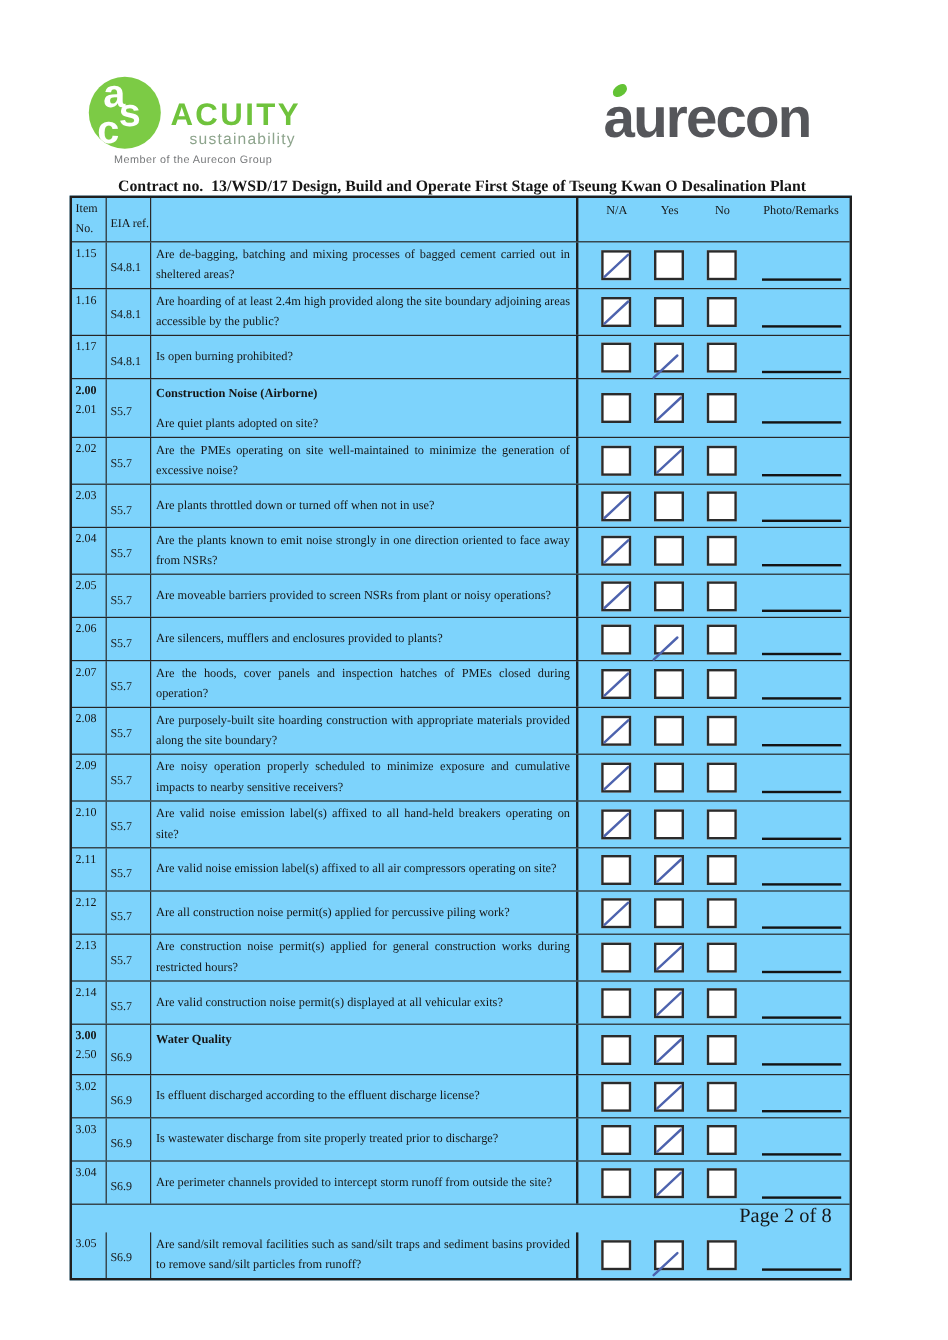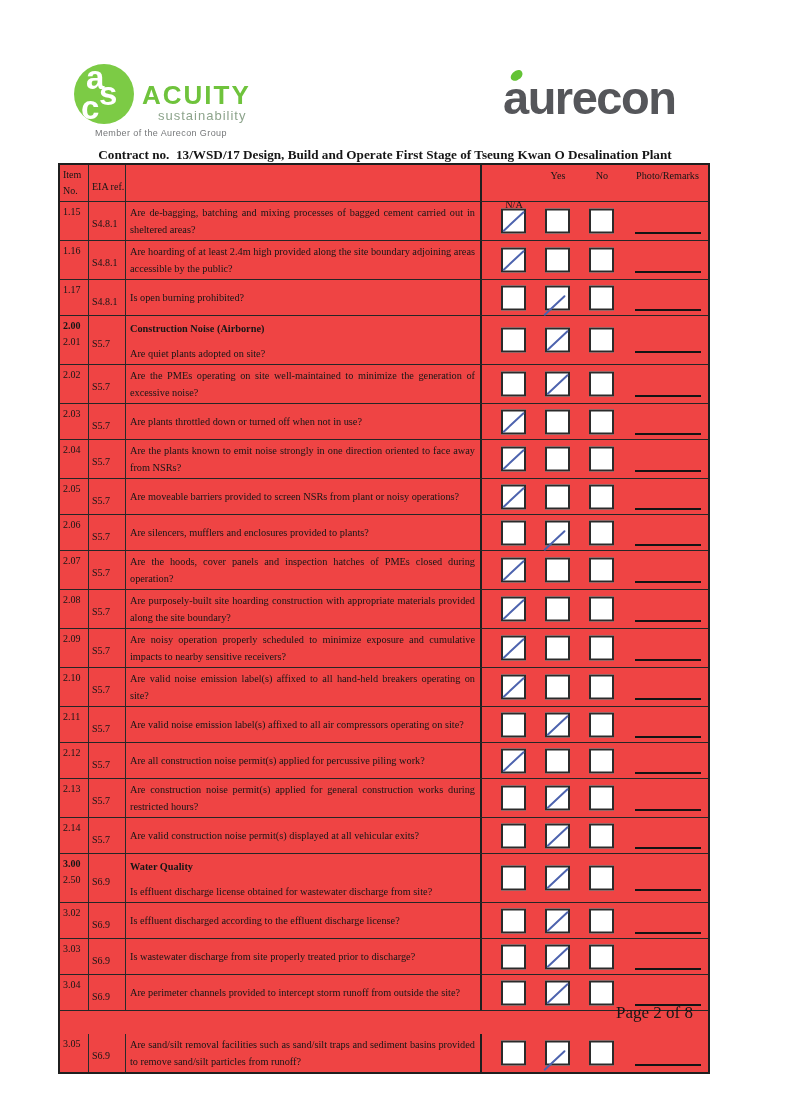--- a/index.html
+++ b/index.html
@@ -27,40 +27,40 @@
                 letter-spacing:-1.5px;color:#55565a;line-height:1.0;}
   .aurecon-leaf{position:absolute;left:7px;top:-3px;width:13px;height:9px;background:#63c335;
                 border-radius:60% 40% 55% 45%;transform:rotate(-28deg);}
 
   
   .doc-title{position:absolute;left:0;top:147px;width:770px;text-align:center;
              font-weight:700;font-size:13.2px;white-space:pre-wrap;}
 
   
   .ctable{position:absolute;left:58px;top:163px;width:648px;border:2px solid #1f1f1f;
-          background:#ef4444;}
+          background:#7dd3fc;}
   .trow{display:flex;border-bottom:1.5px solid #262626;min-height:36px;box-sizing:border-box;}
   .trow:last-child{border-bottom:none;margin-top:23px;}
   .c-item{width:29px;border-right:1.2px solid #2a2a2a;box-sizing:border-box;
           padding:4px 0 0 3px;font-size:10px;}
   .item-top{display:block;}
   .item-sub{display:block;margin-top:5px;}
   .c-eia{width:37px;border-right:1.2px solid #2a2a2a;box-sizing:border-box;
          padding:16px 0 0 3px;font-size:10px;}
   .eia-text{display:block;}
   .c-q{flex:1;border-right:2px solid #1f1f1f;box-sizing:border-box;display:flex;
        align-items:center;padding:2px 5px 2px 4px;font-size:10.3px;line-height:17px;
        text-align:justify;}
   .c-right{width:226px;position:relative;box-sizing:border-box;}
 
   
   .thead{min-height:37px;font-size:10.2px;}
   .thead .c-q{border-right:2px solid #1f1f1f;}
   .hlbl{position:absolute;top:5px;text-align:center;font-size:10.2px;}
-  .h-na{left:17px;width:30px;margin-top:29px;}
+  .h-na{left:17px;width:30px;}
   .h-yes{left:61px;width:30px;}
   .h-no{left:105px;width:30px;}
   .h-photo{left:138px;width:95px;}
 
   
   .box{position:absolute;width:25px;height:25px;border:2px solid #2b2b2b;box-sizing:border-box;
        top:50%;transform:translateY(-50%);background:#fff;}
   .box-na{left:19px;}
   .box-yes{left:63px;}
   .box-no{left:107px;}
@@ -501,21 +501,20 @@
     <div class="trow section">
       <div class="c-item">
         <span class="item-top">3.00</span>
         <span class="item-sub">2.50</span>
       </div>
       <div class="c-eia">
         <span class="eia-text">S6.9</span>
       </div>
       <div class="c-q">
         <span class="sec">Water Quality</span>
-        <span class="qtext">Is effluent discharge license obtained for wastewater discharge from site?</span>
       </div>
       <div class="c-right">
         <span class="box box-na"></span>
         <span class="box box-yes">
               <span class="tick"></span>
             </span>
         <span class="box box-no"></span>
         <span class="remark-line"></span>
       </div>
     </div>

